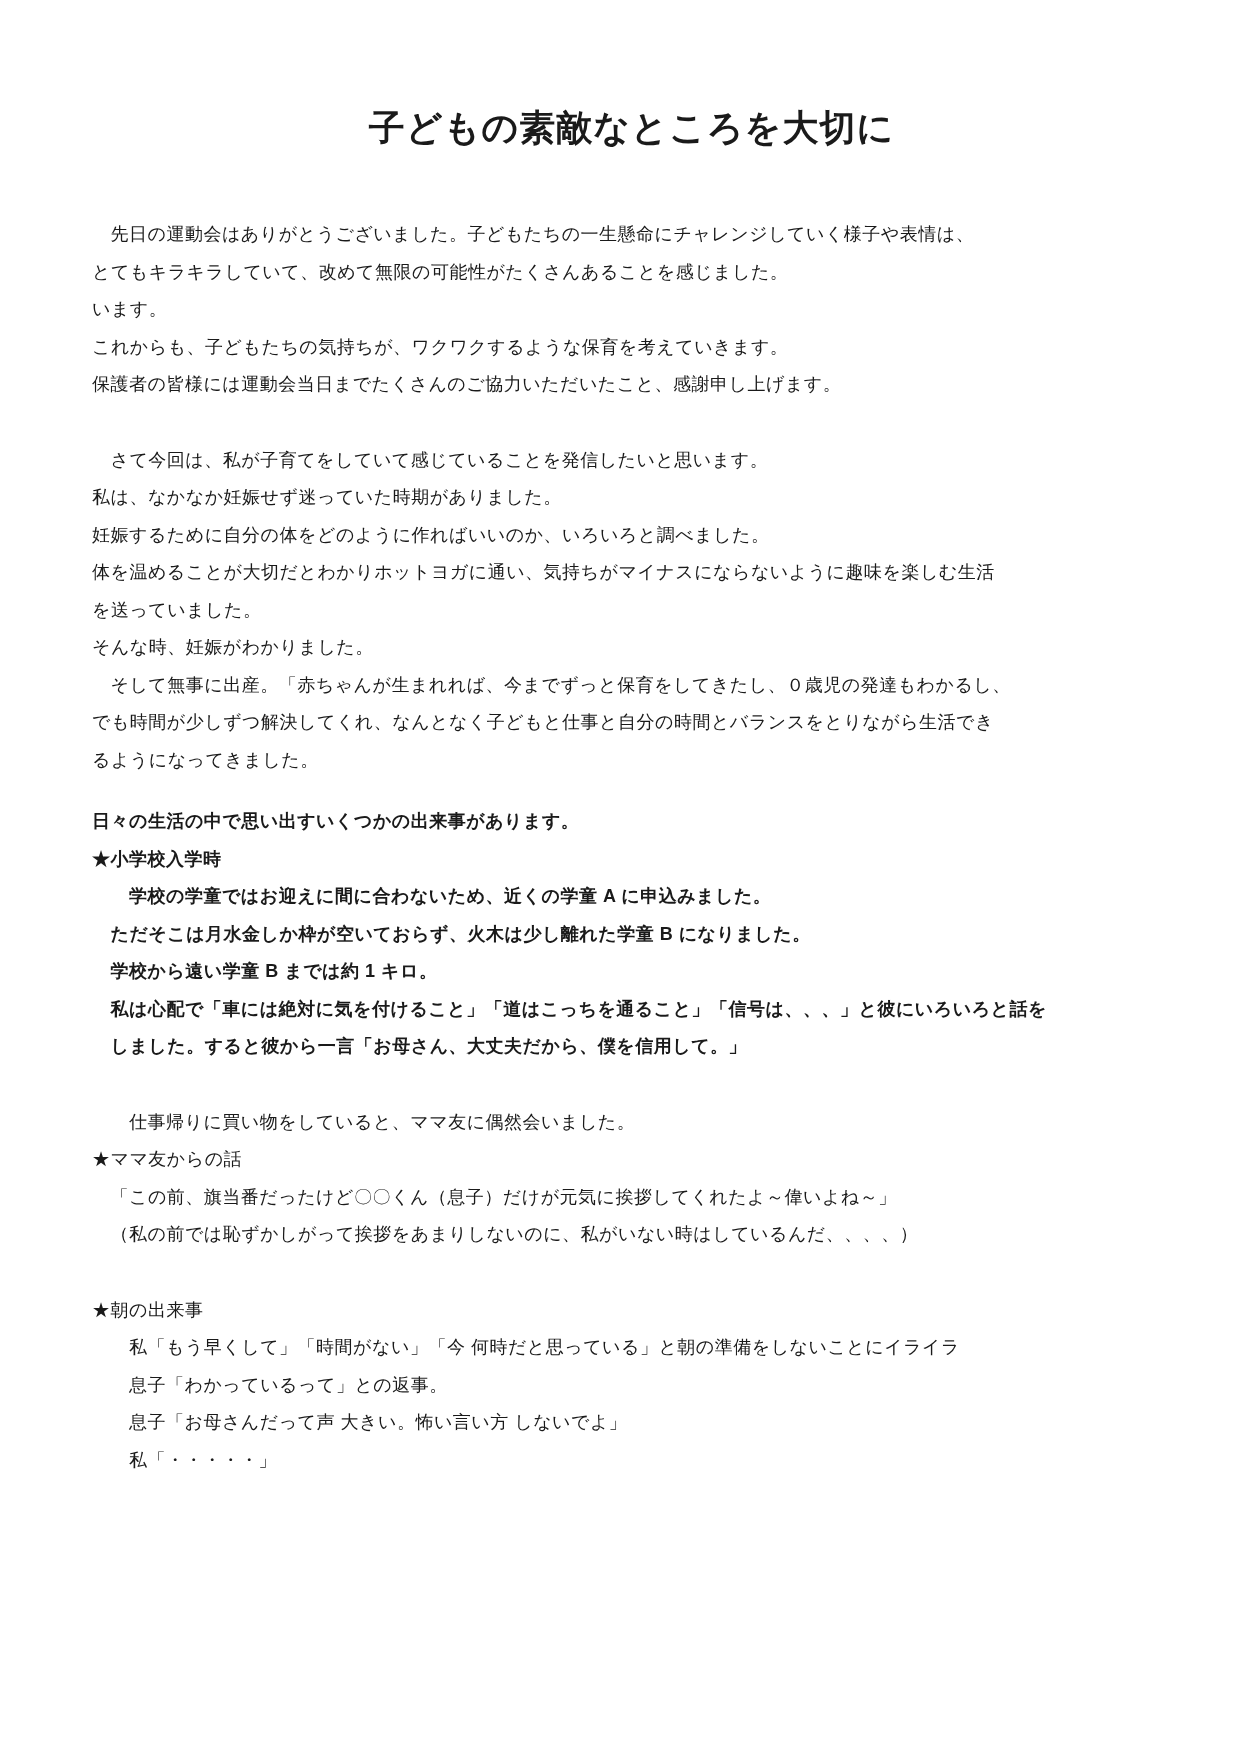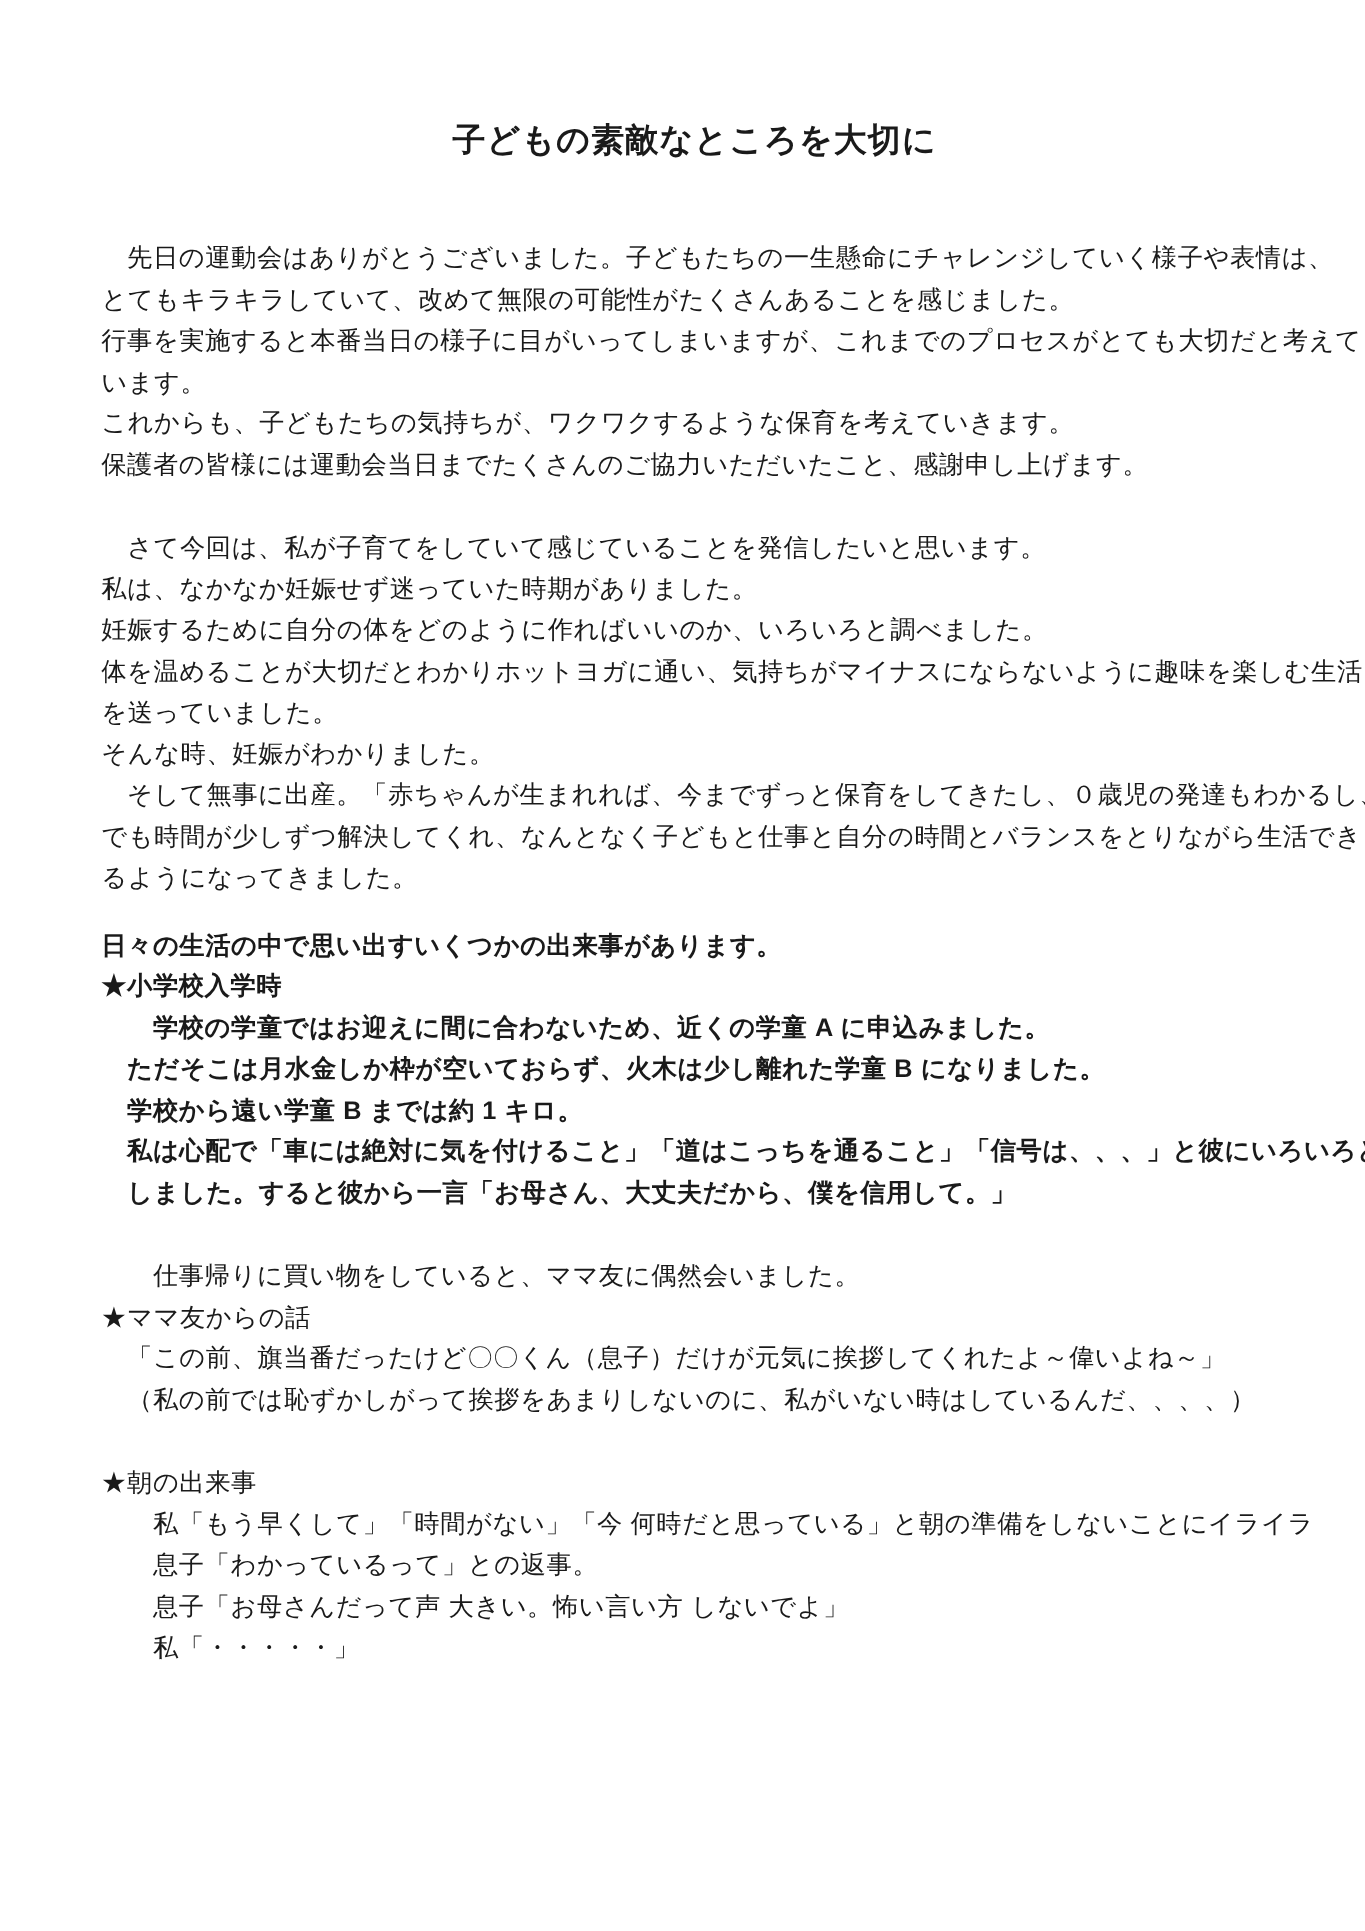--- a/index.html
+++ b/index.html
@@ -12,51 +12,50 @@
     width: 1241px;
     height: 1755px;
     background: #ffffff;
     box-sizing: border-box;
     padding: 108px 70px 0 92px;
     font-family: "Liberation Sans", sans-serif;
     color: #1a1a1a;
     overflow: hidden;
   }
   .doc-title {
-    font-size: 30px;
+    font-size: 36px;
     font-weight: bold;
     line-height: 40px;
     text-align: center;
     letter-spacing: 1px;
     margin: 0 0 68px 0;
     white-space: pre;
   }
   .block {
     margin: 0;
   }
   .gap-none   { margin-top: 0; }
   .gap-normal { margin-top: 38px; }
   .gap-small  { margin-top: 24px; font-weight: bold; }
   .line {
-    font-size: 23px;
+    font-size: 18px;
     line-height: 37.5px;
     white-space: pre;
     letter-spacing: 0.5px;
   }
 </style>
 </head>
 <body>
 
 <div class="page">
   <h1 class="doc-title">子どもの素敵なところを大切に</h1>
   <div>
       <div class="block gap-none">
         <div class="line">　先日の運動会はありがとうございました。子どもたちの一生懸命にチャレンジしていく様子や表情は、</div>
         <div class="line">とてもキラキラしていて、改めて無限の可能性がたくさんあることを感じました。</div>
-        <div class="line">行事を実施すると本番当日の様子に目がいってしまいますが、これまでのプロセスがとても大切だと考えて</div>
         <div class="line">います。</div>
         <div class="line">これからも、子どもたちの気持ちが、ワクワクするような保育を考えていきます。</div>
         <div class="line">保護者の皆様には運動会当日までたくさんのご協力いただいたこと、感謝申し上げます。</div>
       </div>
       <div class="block gap-normal">
         <div class="line">　さて今回は、私が子育てをしていて感じていることを発信したいと思います。</div>
         <div class="line">私は、なかなか妊娠せず迷っていた時期がありました。</div>
         <div class="line">妊娠するために自分の体をどのように作ればいいのか、いろいろと調べました。</div>
         <div class="line">体を温めることが大切だとわかりホットヨガに通い、気持ちがマイナスにならないように趣味を楽しむ生活</div>
         <div class="line">を送っていました。</div>

